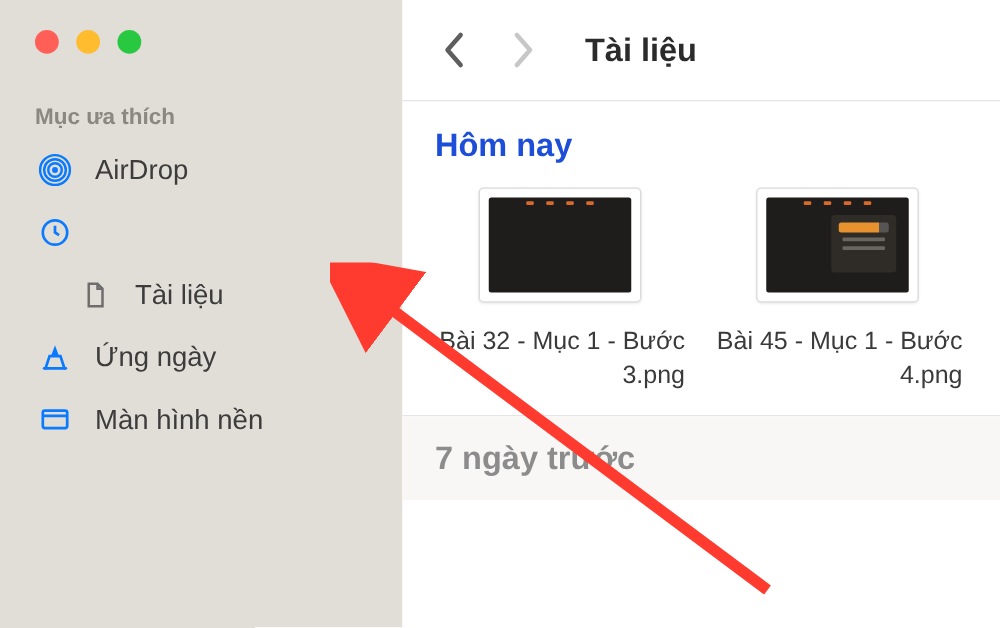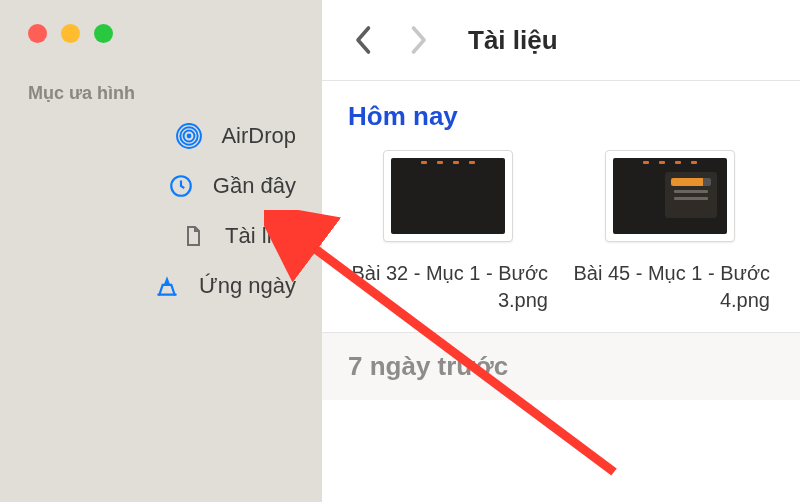--- a/index.html
+++ b/index.html
@@ -5,21 +5,21 @@
   * { box-sizing: border-box; margin: 0; padding: 0; }
   html, body { width: 800px; height: 502px; overflow: hidden; font-family: -apple-system, "Helvetica Neue", Arial, sans-serif; }
   .window { display: flex; width: 800px; height: 502px; background: #fff; }
   .sidebar { width: 322px; height: 100%; background: #e1ddd7; padding: 24px 18px 0 20px; }
   .traffic { display: flex; gap: 14px; margin-bottom: 40px; margin-left: 8px; }
   .dot { width: 19px; height: 19px; border-radius: 50%; }
   .dot.red { background: #ff5f57; }
   .dot.yellow { background: #febc2e; }
   .dot.green { background: #28c840; }
   .section-label { font-size: 18px; color: #8b8880; font-weight: 600; margin-left: 8px; margin-bottom: 10px; }
-  .side-item { display: flex; align-items: center; gap: 18px; padding: 8px 8px 8px 10px; border-radius: 8px; cursor: pointer; margin-bottom: 6px; justify-content: flex-end; }
+  .side-item { display: flex; align-items: center; gap: 18px; padding: 8px 8px 8px 10px; border-radius: 8px; cursor: pointer; margin-bottom: 6px; }
   .side-item .icon { width: 28px; height: 28px; display: flex; align-items: center; justify-content: center; color: #0a7aff; flex-shrink: 0; }
   .side-item .label { font-size: 22px; color: #3c3c3c; }
   .side-item.indent { padding-left: 42px; }
   .side-item.indent .icon { color: #6e6e6e; }
   .main { flex: 1; height: 100%; background: #fff; position: relative; }
   .toolbar { height: 80px; display: flex; align-items: center; padding: 0 20px; gap: 10px; }
   .navbtn { width: 44px; height: 44px; display: flex; align-items: center; justify-content: center; color: #5e5e5e; cursor: pointer; }
   .navbtn.disabled { color: #c7c7c7; cursor: default; }
   .loc-title { font-size: 26px; font-weight: 700; color: #2b2b2b; margin-left: 18px; }
   .divider { height: 1px; background: #e5e5e5; }
@@ -42,42 +42,41 @@
 
 <div class="window">
 
   <aside class="sidebar">
     <div class="traffic">
       <div class="dot red"></div>
       <div class="dot yellow"></div>
       <div class="dot green"></div>
     </div>
 
-    <div class="section-label">Mục ưa hình</div>
+    <div class="section-label">Mục ưa thích</div>
 
     <div class="side-item">
       <span class="icon">
         <svg width="26" height="26" viewBox="0 0 24 24" fill="none" stroke="currentColor" stroke-width="1.8">
           <circle cx="12" cy="12" r="2.2" fill="currentColor" stroke="none"></circle>
           <circle cx="12" cy="12" r="5"></circle>
           <circle cx="12" cy="12" r="8"></circle>
           <circle cx="12" cy="12" r="11"></circle>
         </svg>
       </span>
       <span class="label">AirDrop</span>
     </div>
 
     <div class="side-item">
       <span class="icon">
         <svg width="26" height="26" viewBox="0 0 24 24" fill="none" stroke="currentColor" stroke-width="2">
           <circle cx="12" cy="12" r="9"></circle>
           <path d="M12 7v5l3 2"></path>
         </svg>
       </span>
-      <span class="label">Gần đây</span>
     </div>
 
     <div class="side-item indent">
       <span class="icon">
         <svg width="24" height="24" viewBox="0 0 24 24" fill="none" stroke="currentColor" stroke-width="2">
           <path d="M7 3h7l4 4v14H7z"></path>
           <path d="M14 3v4h4"></path>
         </svg>
       </span>
       <span class="label">Tài liệu</span>
@@ -87,20 +86,29 @@
       <span class="icon">
         <svg width="26" height="26" viewBox="0 0 24 24" fill="none" stroke="currentColor" stroke-width="2" stroke-linecap="round">
           <path d="M12 3l3 8H9z" fill="currentColor" stroke="none"></path>
           <path d="M5 20l3-9h8l3 9"></path>
           <path d="M4 20h16"></path>
         </svg>
       </span>
       <span class="label">Ứng ngày</span>
     </div>
 
+    <div class="side-item">
+      <span class="icon">
+        <svg width="26" height="26" viewBox="0 0 24 24" fill="none" stroke="currentColor" stroke-width="2">
+          <rect x="3" y="5" width="18" height="13" rx="1.5"></rect>
+          <path d="M3 9h18"></path>
+        </svg>
+      </span>
+      <span class="label">Màn hình nền</span>
+    </div>
 
   </aside>
 
   <main class="main">
     <div class="toolbar">
       <div class="navbtn">
         <svg width="22" height="30" viewBox="0 0 12 20" fill="none" stroke="currentColor" stroke-width="2.4" stroke-linecap="round" stroke-linejoin="round">
             <path d="M9 2l-7 8 7 8"></path>
           </svg>
       </div>

